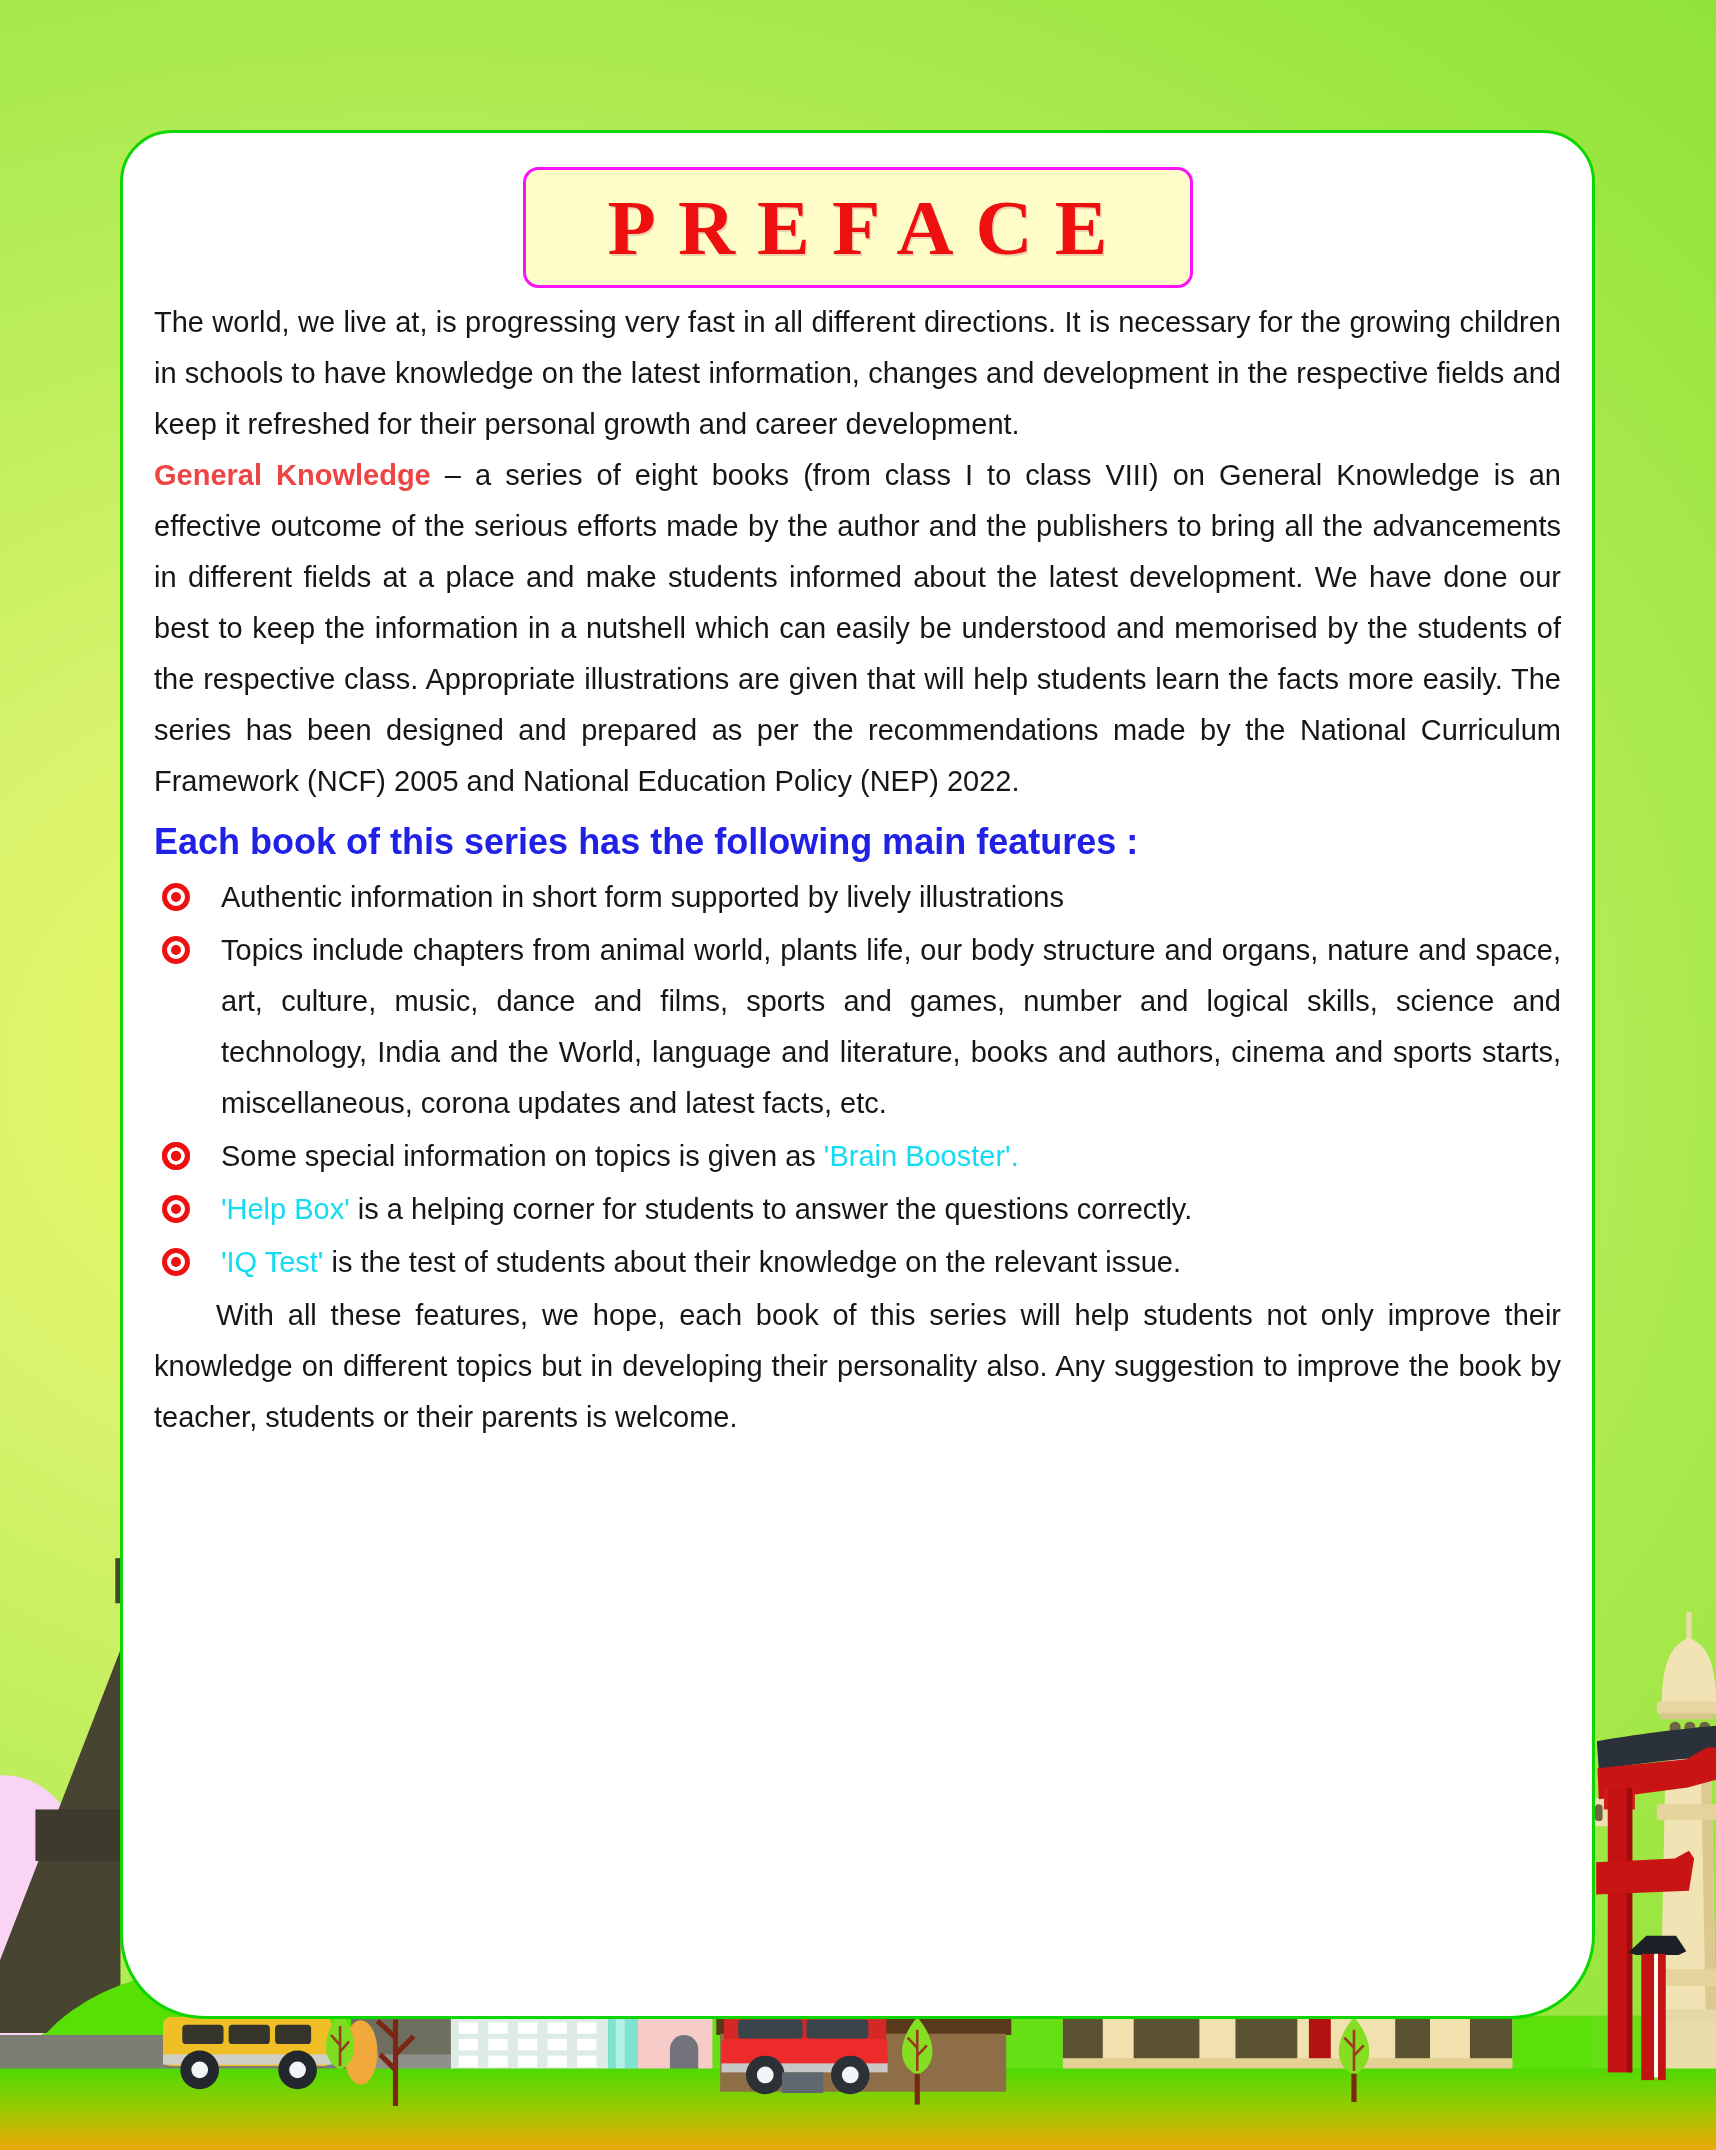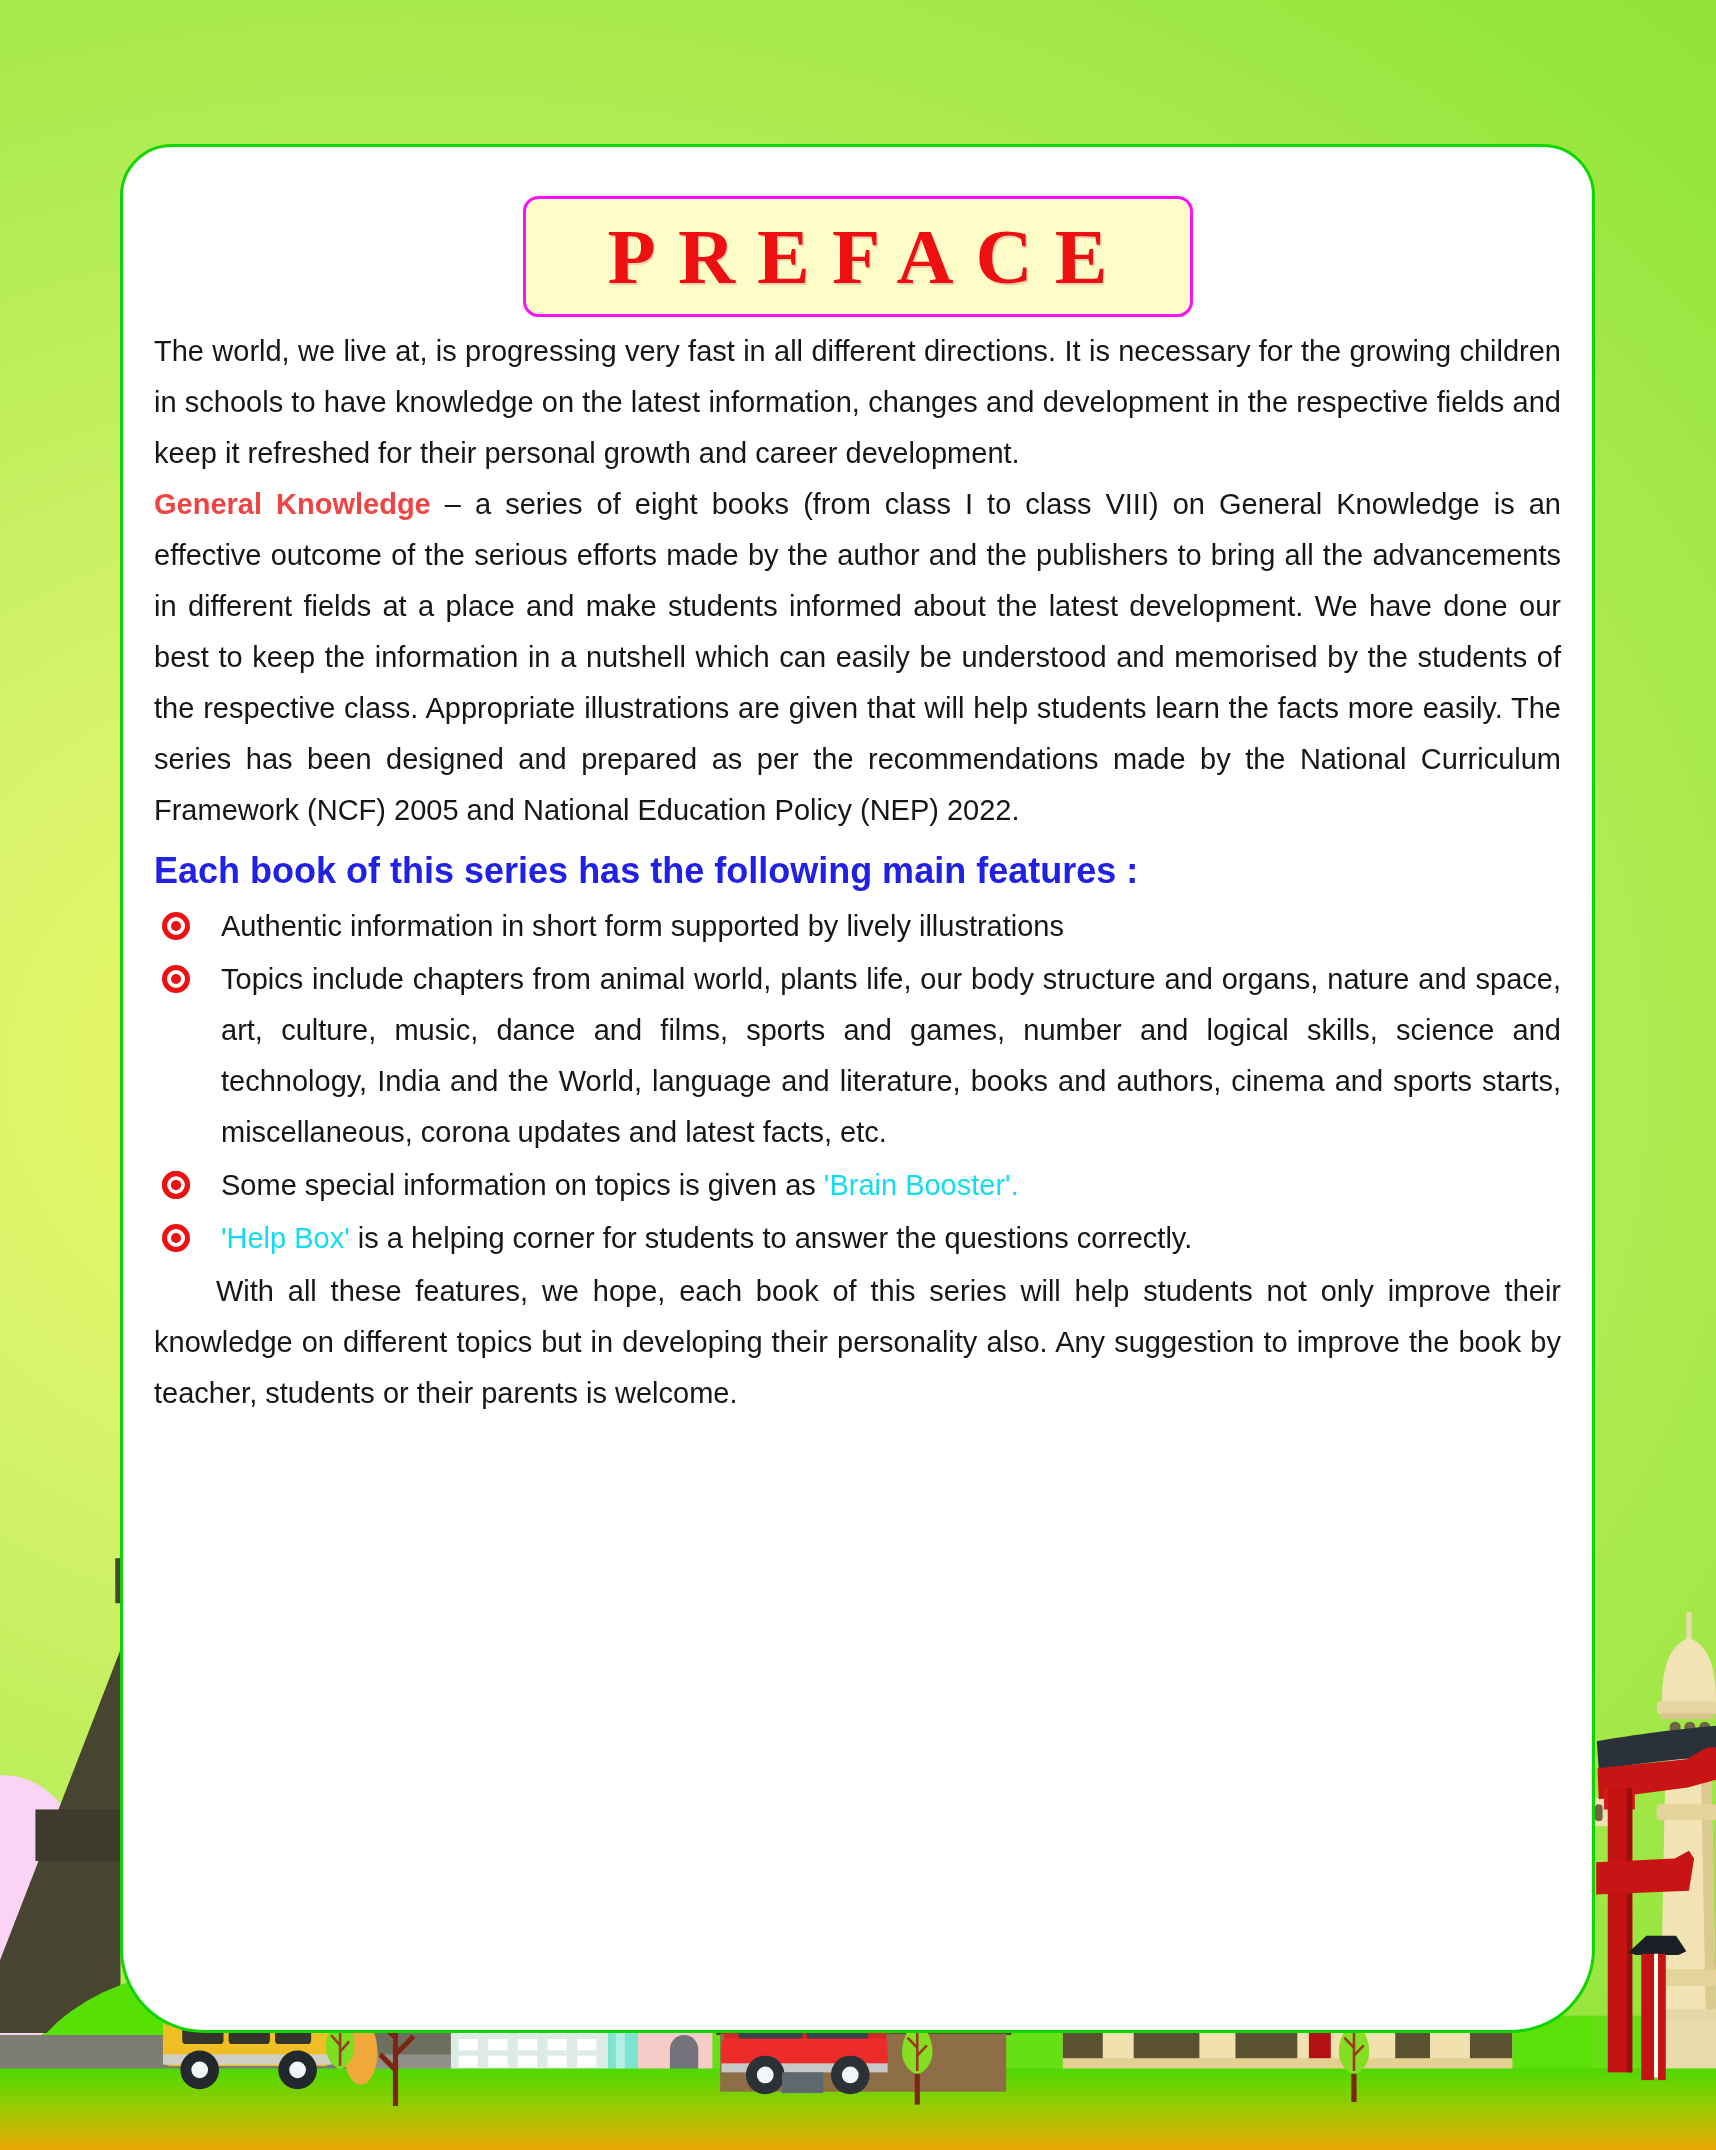--- a/index.html
+++ b/index.html
@@ -1,22 +1,22 @@
 <!DOCTYPE html>
 <html style="font-size:10.3px"><head>
 <meta charset="utf-8">
 <style>
   html,body{margin:0;padding:0;background:#9ede3e;}
   .page{position:relative;width:1716px;height:2151px;overflow:hidden;
         background:radial-gradient(ellipse 150% 95% at 24% 50%, #eff75f 0%, #d9f36c 20%, #b2ec55 45%, #95e43c 68%, #7fda2c 100%);
         font-family:"Liberation Sans","DejaVu Sans",sans-serif;}
   svg.scene{position:absolute;left:0;top:0;width:1716px;height:2151px;z-index:1;}
-  .card{position:absolute;left:120px;top:144px;width:1475px;height:1889px;box-sizing:border-box;
+  .card{position:absolute;left:120px;top:130px;width:1475px;height:1889px;box-sizing:border-box;
         background:#ffffff;border:3.2px solid #0fd602;border-radius:52px 52px 84px 84px;
-        padding:15px 31px;z-index:2;color:#161616;font-size:29px;line-height:51px;}
+        padding:0 31px;z-index:2;color:#161616;font-size:29px;line-height:51px;}
   .preface-box{width:670px;height:121px;margin:34px auto 9px auto;background:#fefdc8;
         border:3.9px solid #f913f9;border-radius:15.5px;box-sizing:border-box;
         display:flex;align-items:center;justify-content:center;}
   .preface-title{font-family:"Liberation Serif","DejaVu Serif",serif;font-weight:bold;
         font-size:79px;color:#ee1010;letter-spacing:.28em;padding-left:.28em;
         text-shadow:1.3px 1.9px 0 rgba(140,20,60,.18);}
   p{margin:0;text-align:justify;}
   .lead-cyan{color:#ef4444;font-weight:bold;}
   .features-heading{color:#2121e6;font-weight:bold;margin:9px 0 5.2px 0;font-size:36px;}
   ul.features{list-style:none;margin:0 0 2.6px 0;padding:0;}
@@ -207,20 +207,23 @@
           </span><span>Topics include chapters from animal world, plants life, our body structure and organs, nature and space, art, culture, music, dance and films, sports and games, number and logical skills, science and technology, India and the World, language and literature, books and authors, cinema and sports starts, miscellaneous, corona updates and latest facts, etc.</span></li>
         <li><span class="dot">
             <i></i>
           </span></li>
         <li><span class="dot">
             <i></i>
           </span><span>Some special information on topics is given as </span><span class="cyan">'Brain Booster'.</span></li>
         <li><span class="dot">
             <i></i>
           </span><span class="cyan">'Help Box'</span><span> is a helping corner for students to answer the questions correctly.</span></li>
+        <li><span class="dot">
+            <i></i>
+          </span><span class="cyan">'IQ Test'</span><span> is the test of students about their knowledge on the relevant issue.</span></li>
       </ul>
 
     <p class="closing">With all these features, we hope, each book of this series will help students not only improve their knowledge on different topics but in developing their personality also. Any suggestion to improve the book by teacher, students or their parents is welcome.</p>
 
 
   </div>
 </div>
 
 
 </body></html>

